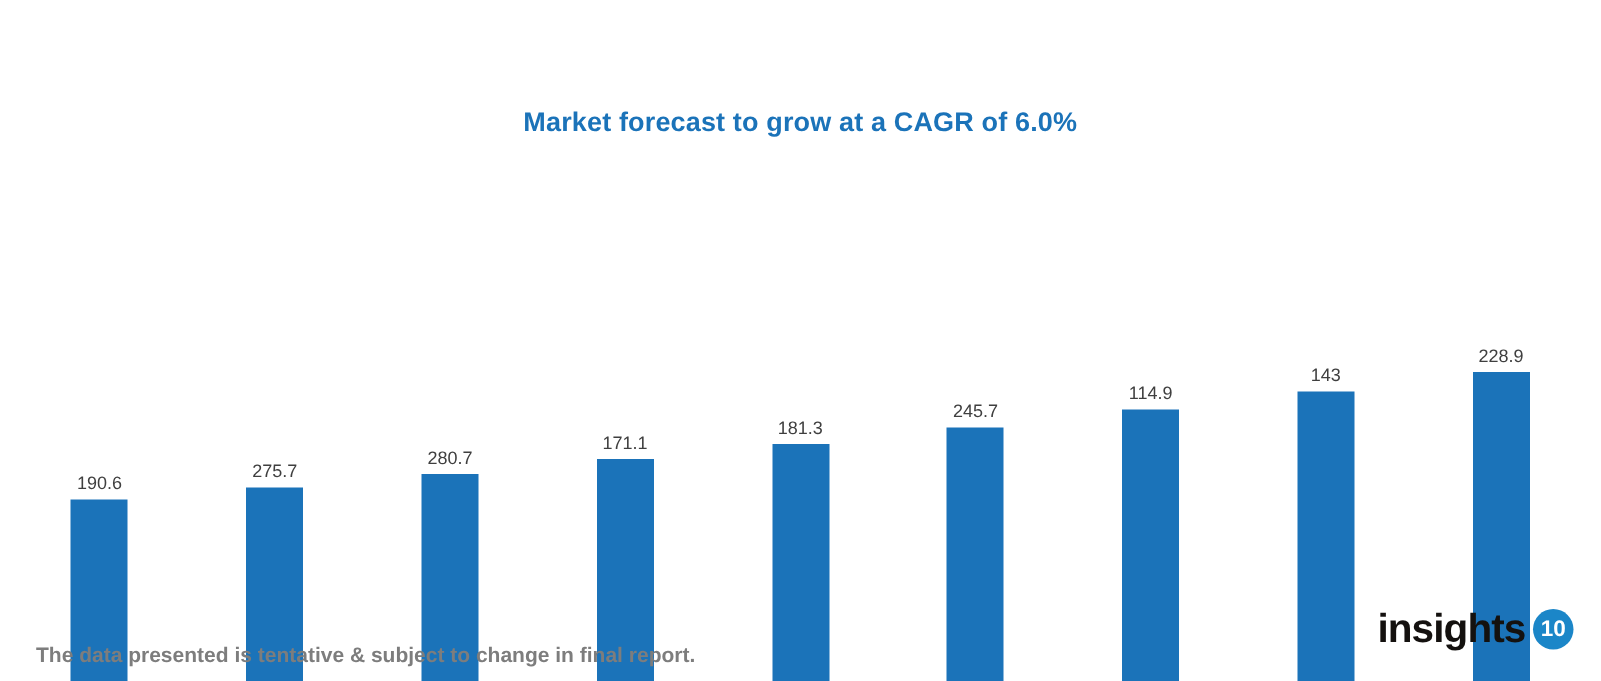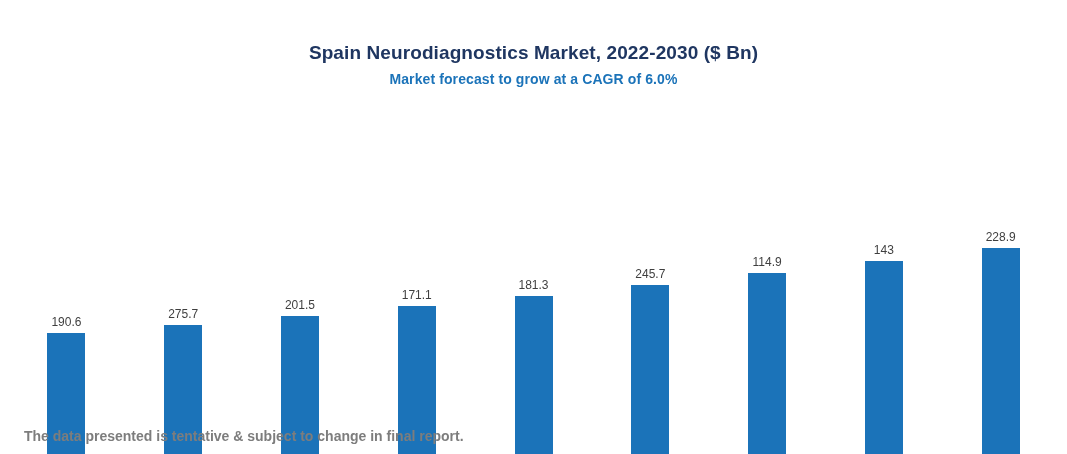--- a/index.html
+++ b/index.html
@@ -30,21 +30,21 @@
     font-weight: bold;
     color: #1f3661;
     letter-spacing: 0.1px;
   }
   .chart-subtitle {
     position: absolute;
     left: 0;
     top: 71px;
     width: 1067px;
     text-align: center;
-    font-size: 14px;
+    font-size: 18px;
     font-weight: bold;
     color: #1b73b9;
     letter-spacing: 0.1px;
   }
 
   
   .plot {
     position: absolute;
     left: 0;
     top: 100px;
@@ -119,38 +119,37 @@
     align-items: center;
     justify-content: center;
     line-height: 1;
   }
 </style>
 </head>
 <body>
 
 <div id="page">
 
-  <div class="chart-title">Spain Neurodiagnostics Market, 2022-2030 ($ Bn)</div>
   <div class="chart-subtitle">Market forecast to grow at a CAGR of 6.0%</div>
 
   <div class="plot">
     <div class="bars">
 
       <div class="bar-slot">
         <div class="bar-value">190.6</div>
         <div class="bar-rect" style="height:144px"></div>
       </div>
 
       <div class="bar-slot">
         <div class="bar-value">275.7</div>
         <div class="bar-rect" style="height:152px"></div>
       </div>
 
       <div class="bar-slot">
-        <div class="bar-value">201.5</div>
+        <div class="bar-value">280.7</div>
         <div class="bar-rect" style="height:161px"></div>
       </div>
 
       <div class="bar-slot">
         <div class="bar-value">171.1</div>
         <div class="bar-rect" style="height:171px"></div>
       </div>
 
       <div class="bar-slot">
         <div class="bar-value">181.3</div>
@@ -176,14 +175,18 @@
         <div class="bar-value">228.9</div>
         <div class="bar-rect" style="height:229px"></div>
       </div>
 
     </div>
 
   </div>
 
   <div class="footnote">The data presented is tentative &amp; subject to change in final report.</div>
 
+  <div class="logo">
+    <span class="logo-word">insights</span>
+    <span class="logo-badge">10</span>
+  </div>
 
 </div>
 
 </body></html>

